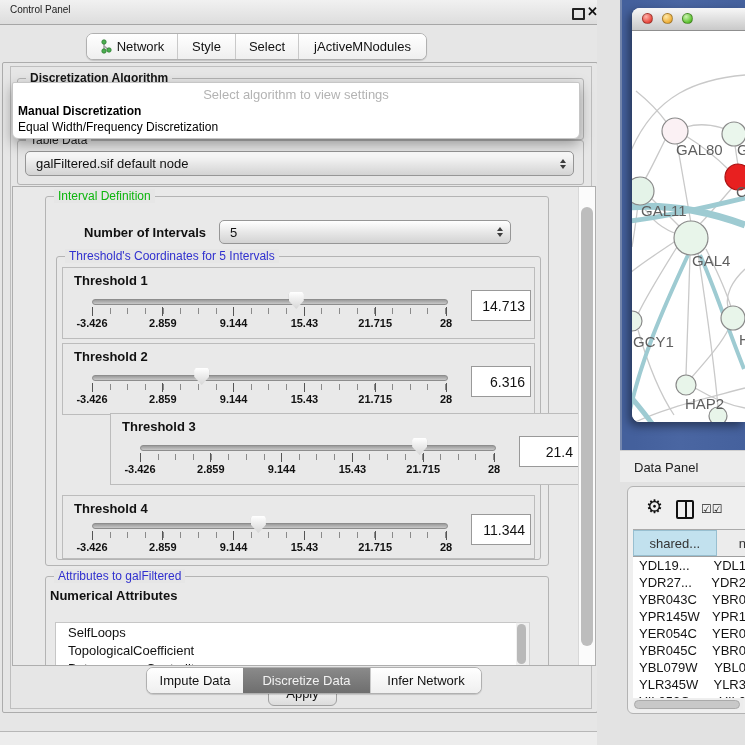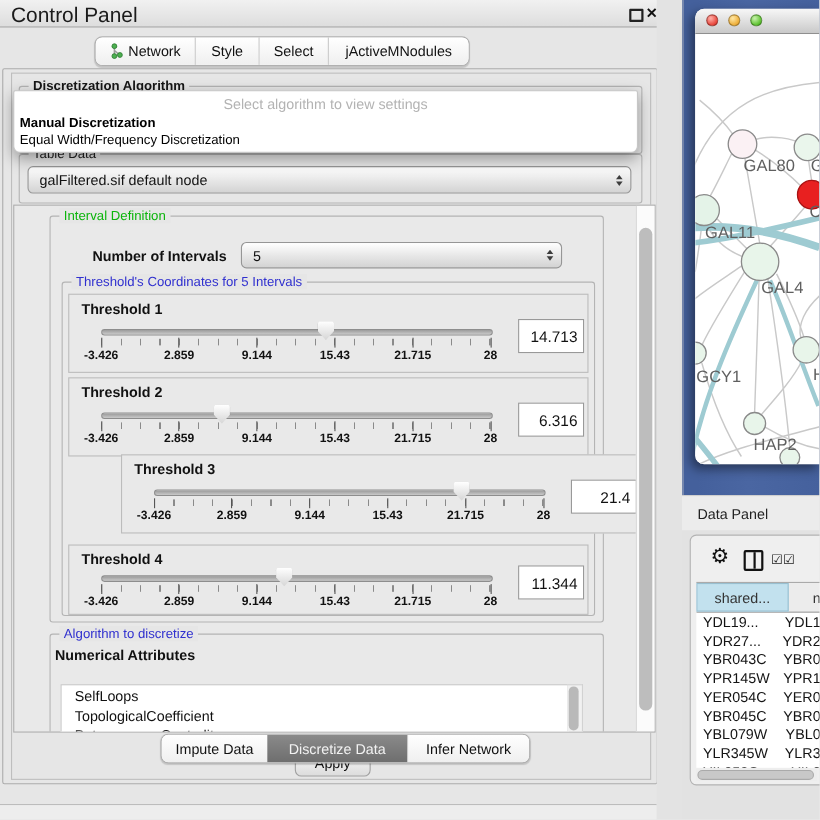--- a/index.html
+++ b/index.html
@@ -1,20 +1,20 @@
 <!DOCTYPE html>
 <html><head>
 <meta charset="utf-8">
 <style>
   html,body{margin:0;padding:0;}
   body{width:745px;height:745px;overflow:hidden;font-family:"Liberation Sans",sans-serif;background:#e6e6e6;position:relative;}
   .abs{position:absolute;}
   
   .titlebar{left:0;top:0;width:600px;height:24px;background:linear-gradient(#f1f1f1,#dddddd);border-bottom:1px solid #a6a6a6;}
-  .titlebar .tb-label{left:10px;top:4px;font-size:19px;color:#1b1b1b;}
+  .titlebar .tb-label{left:10px;top:4px;font-size:10px;color:#1b1b1b;}
   .float-ic{left:572px;top:8px;width:9px;height:8px;border:2px solid #222;border-radius:1px;}
   .close-ic{left:587px;top:4px;font-size:13px;font-weight:bold;color:#111;}
   .seg{display:flex;border:1px solid #b0b0b0;border-radius:7px;overflow:hidden;background:#fff;box-shadow:0 1px 1px rgba(0,0,0,.15);}
   .seg .sg{display:flex;align-items:center;justify-content:center;font-size:13px;color:#111;background:linear-gradient(#ffffff,#efefef);border-left:1px solid #c9c9c9;gap:5px;}
   .seg .sg:first-child{border-left:none;}
   .seg .sg.sel{background:linear-gradient(#8a8a8a,#6e6e6e);color:#f2f2f2;border-left:none;}
   .seg.top{left:86px;top:33px;height:25px;}
   .seg.bottom{left:146px;top:667px;height:25px;}
   .outer-border{left:2px;top:62px;width:594px;height:649px;border:1px solid #acacac;border-radius:2px;}
   .inner-border{left:10px;top:66px;width:580px;height:641px;border:1px solid #bebebe;}
@@ -243,21 +243,21 @@
         <span class="tl" style="left:60%">15.43</span>
         <span class="tl" style="left:80%">21.715</span>
         <span class="tl" style="left:100%">28</span>
         <div class="thumb" style="left: 47%;"></div>
       </div>
       <div class="vbox" style="top:18px;">11.344</div>
     </div>
   </div>
 
   <div class="group" style="position:absolute;left:32px;top:389px;width:502px;height:100px;">
-    <div class="gtitle g-title-blue">Algorithm to discretize</div>
+    <div class="gtitle g-title-blue">Attributes to galFiltered</div>
   </div>
   <div class="abs blabel" style="left:37px;top:401px;">Numerical Attributes</div>
   <div class="attr-list">
     <div class="li">SelfLoops</div>
     <div class="li">TopologicalCoefficient</div>
     <div class="li">BetweennessCentrality</div>
   </div>
   <div class="attr-scroll">
       <div class="vthumb2"></div>
     </div>

